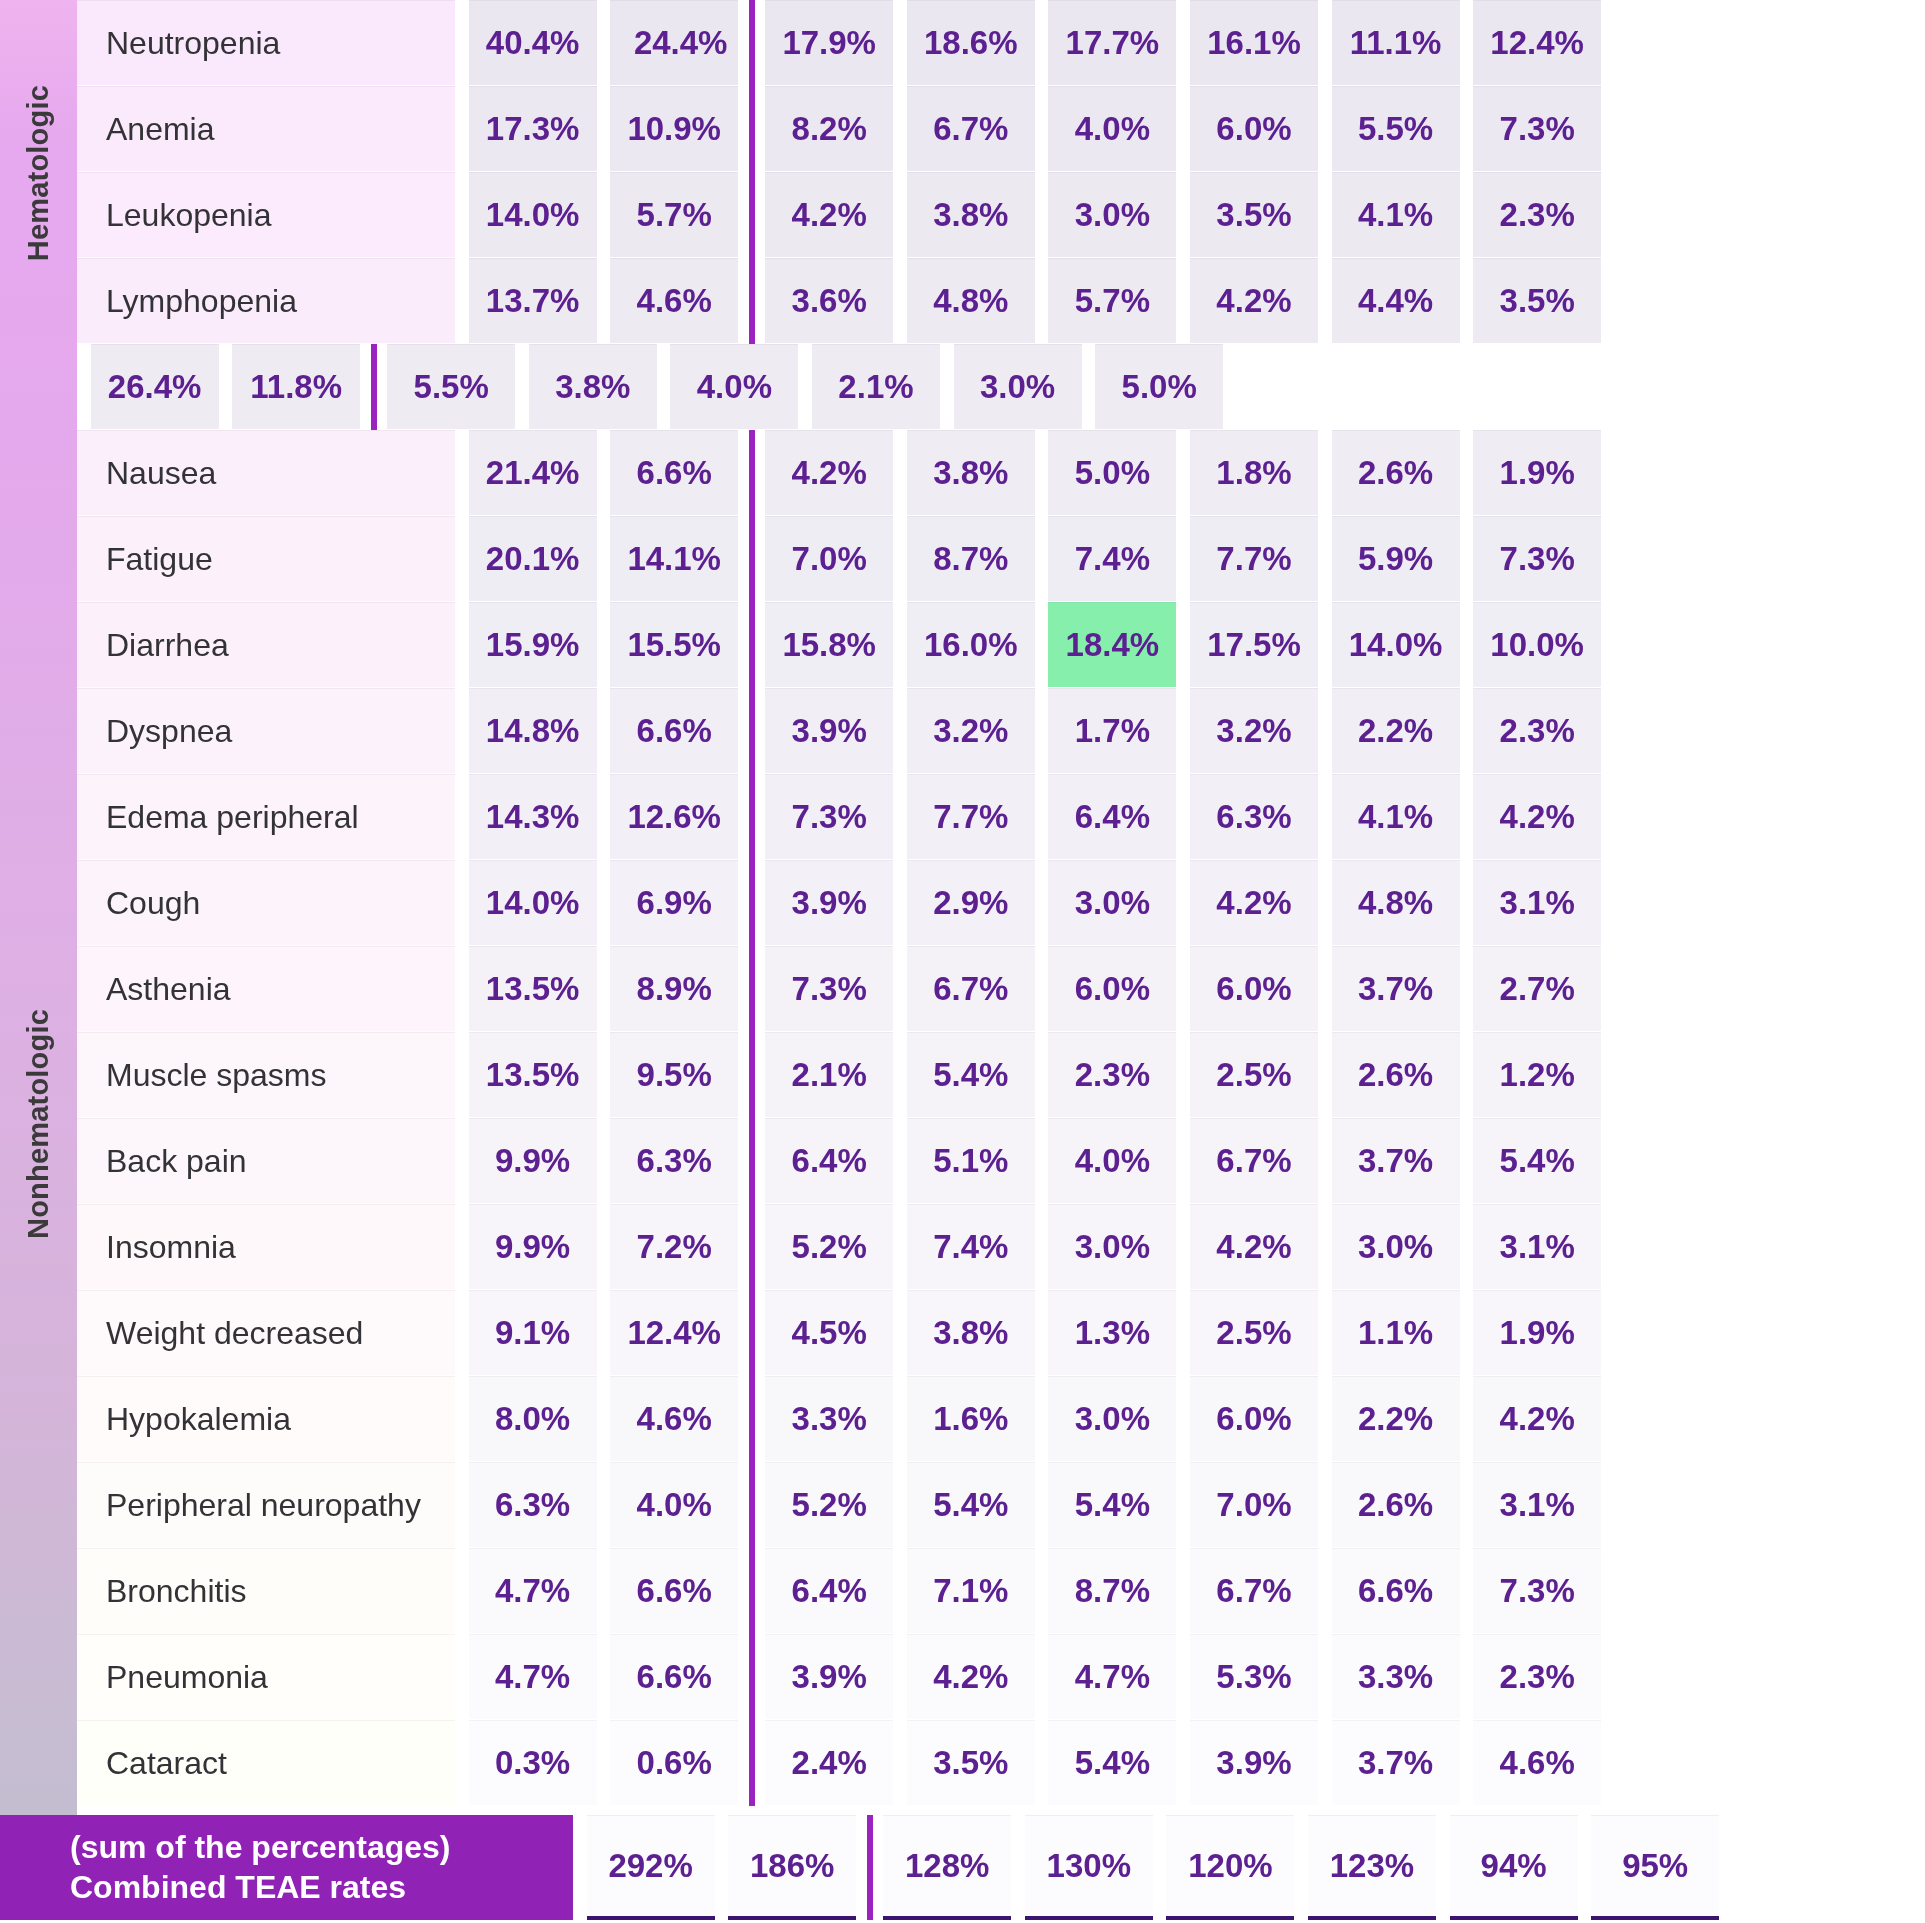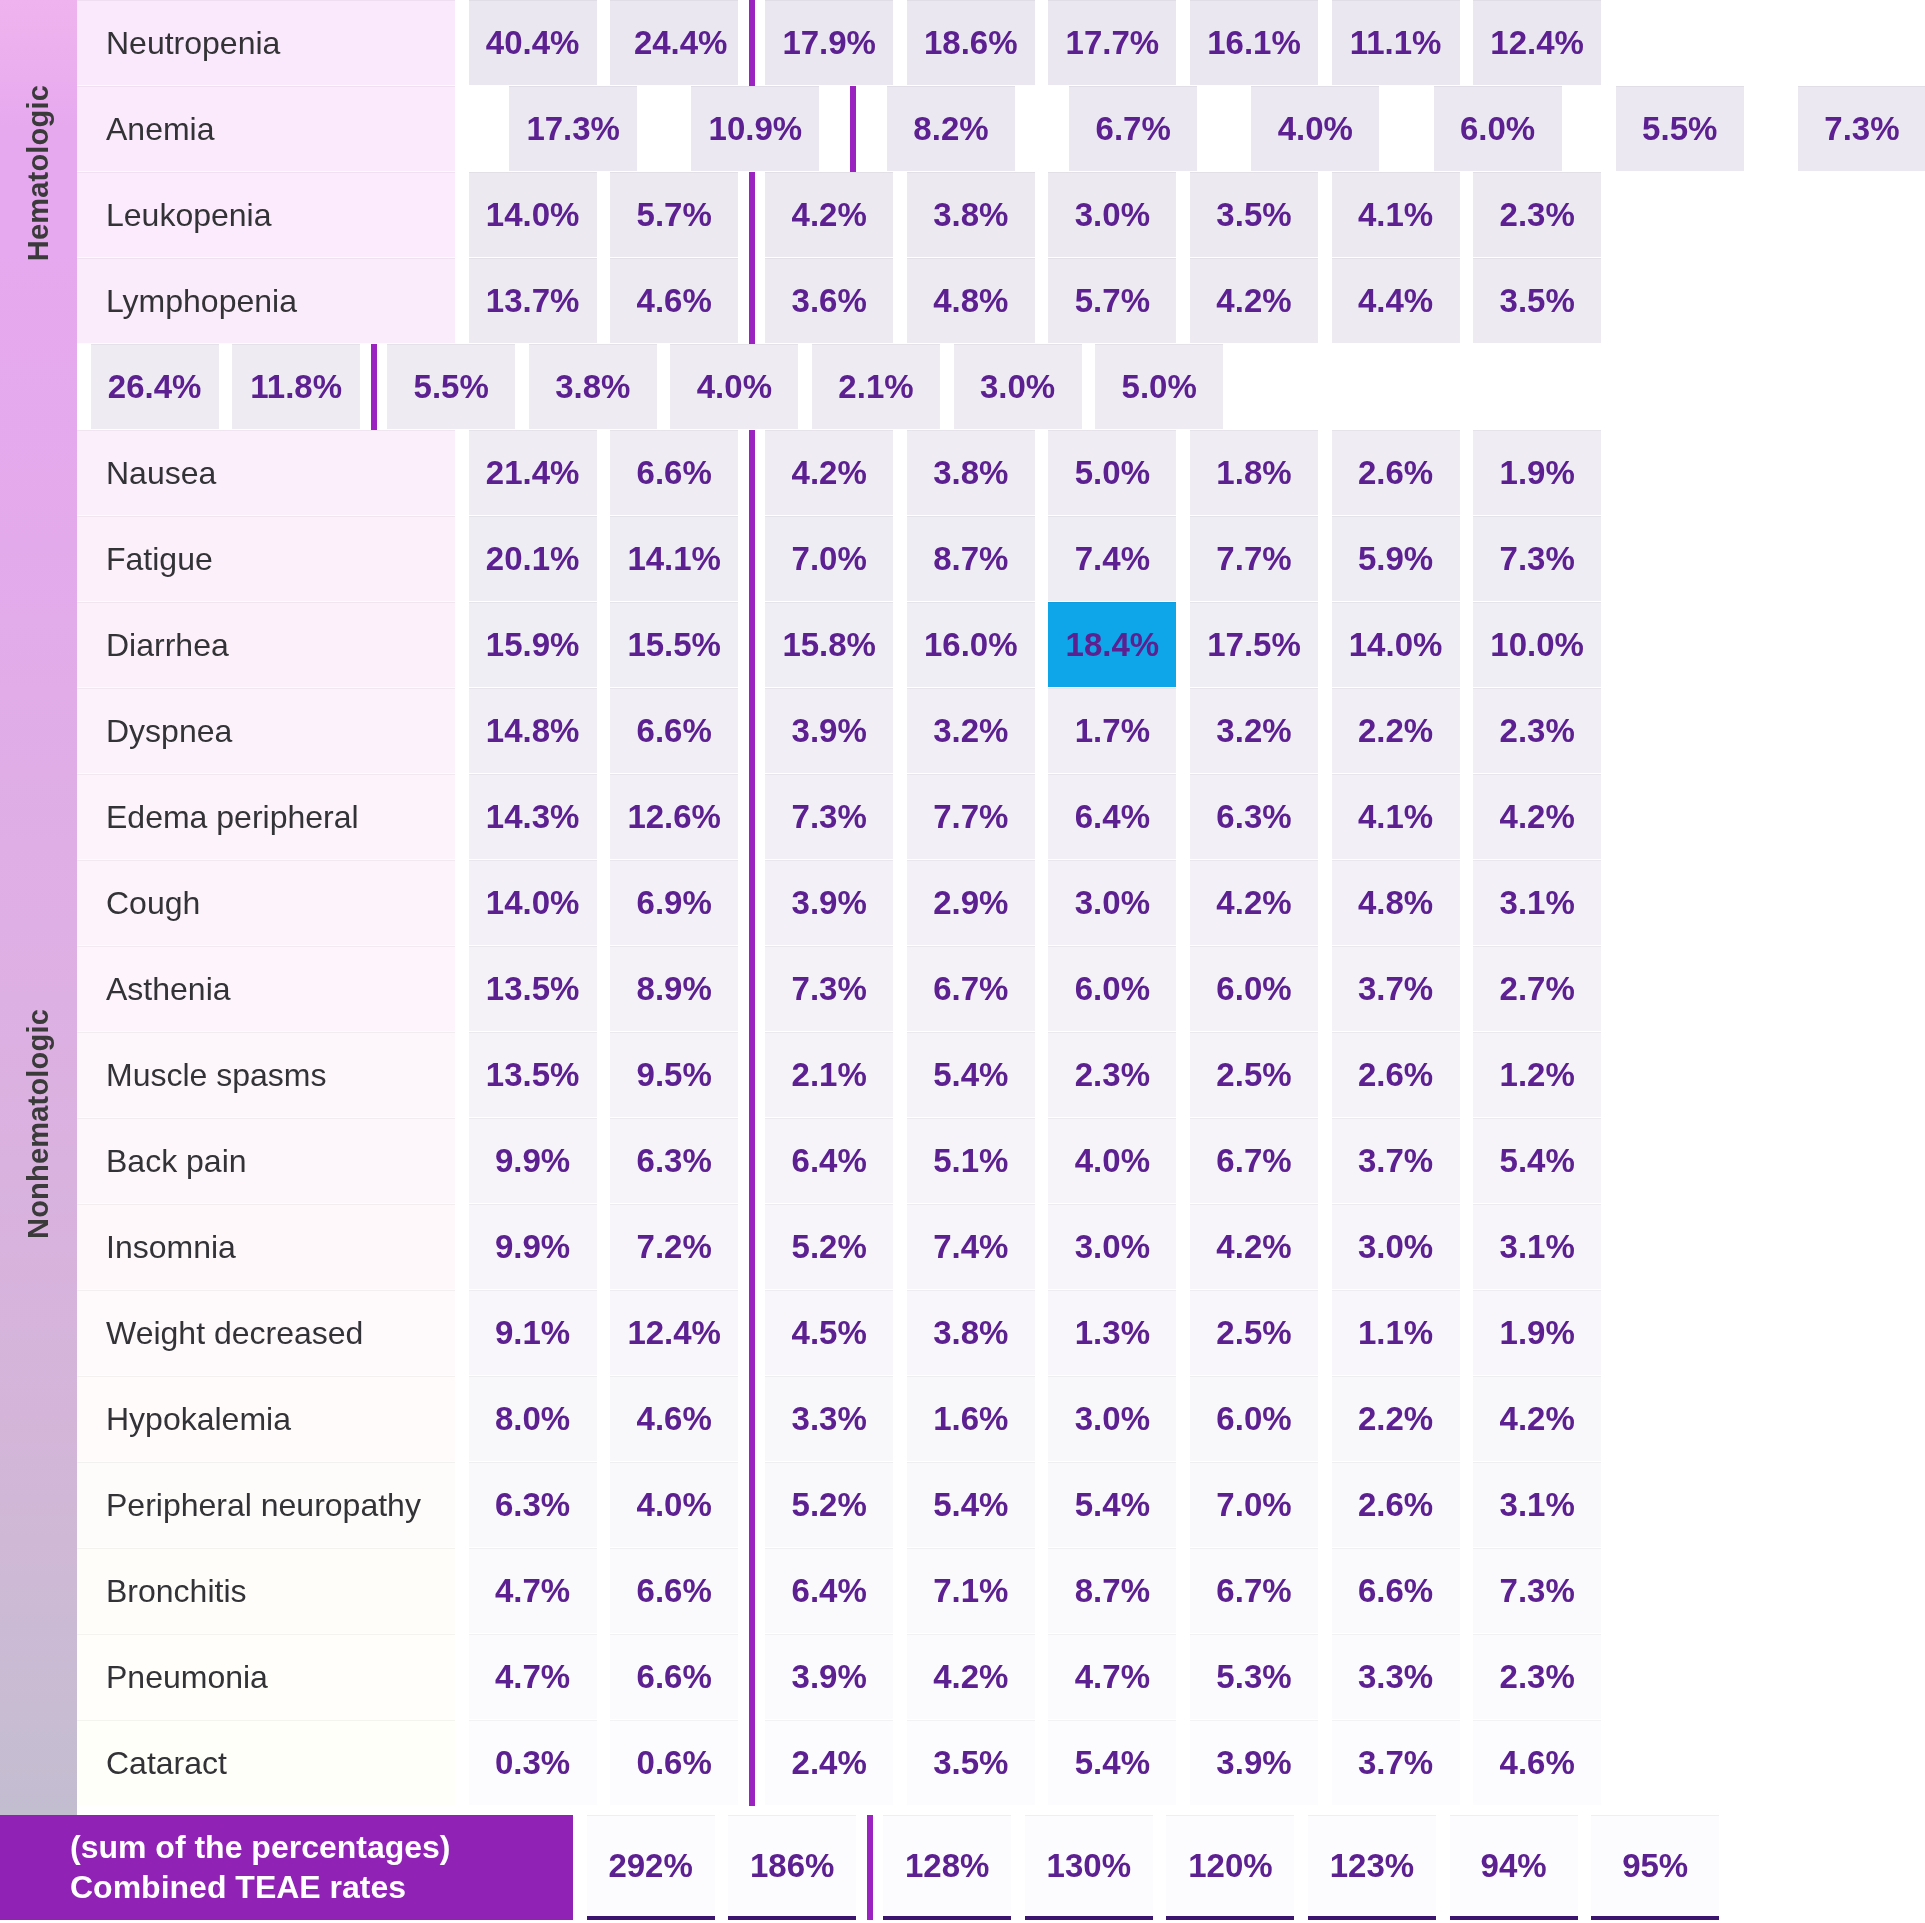--- a/index.html
+++ b/index.html
@@ -225,21 +225,21 @@
         <div class="data-cell" style="background: rgb(234, 231, 240);">18.6%</div>
         <div class="gap-col"></div>
         <div class="data-cell" style="background: rgb(234, 231, 240);">17.7%</div>
         <div class="gap-col"></div>
         <div class="data-cell" style="background: rgb(234, 231, 240);">16.1%</div>
         <div class="gap-col"></div>
         <div class="data-cell" style="background: rgb(234, 231, 240);">11.1%</div>
         <div class="gap-col"></div>
         <div class="data-cell" style="background: rgb(234, 231, 240);">12.4%</div>
       </div>
-      <div class="row" style="height: 86px; justify-content: space-between;">
+      <div class="row" style="height: 86px;">
         <div class="label-cell" style="background: rgb(250, 234, 252);">Anemia</div>
         <div class="gap-col"></div>
         <div class="data-cell" style="background: rgb(235, 232, 241);">17.3%</div>
         <div class="gap-col"></div>
         <div class="data-cell" style="background: rgb(235, 232, 241);">10.9%</div>
         <div class="gap-col sep"></div>
         <div class="data-cell" style="background: rgb(235, 232, 241);">8.2%</div>
         <div class="gap-col"></div>
         <div class="data-cell" style="background: rgb(235, 232, 241);">6.7%</div>
         <div class="gap-col"></div>
@@ -349,21 +349,21 @@
         <div class="label-cell" style="background: rgb(252, 241, 251);">Diarrhea</div>
         <div class="gap-col"></div>
         <div class="data-cell" style="background: rgb(240, 238, 245);">15.9%</div>
         <div class="gap-col"></div>
         <div class="data-cell" style="background: rgb(240, 238, 245);">15.5%</div>
         <div class="gap-col sep"></div>
         <div class="data-cell" style="background: rgb(240, 238, 245);">15.8%</div>
         <div class="gap-col"></div>
         <div class="data-cell" style="background: rgb(240, 238, 245);">16.0%</div>
         <div class="gap-col"></div>
-        <div class="data-cell" style="background: #0ea5e9;">18.4%</div>
+        <div class="data-cell" style="background: #86efac;">18.4%</div>
         <div class="gap-col"></div>
         <div class="data-cell" style="background: rgb(240, 238, 245);">17.5%</div>
         <div class="gap-col"></div>
         <div class="data-cell" style="background: rgb(240, 238, 245);">14.0%</div>
         <div class="gap-col"></div>
         <div class="data-cell" style="background: rgb(240, 238, 245);">10.0%</div>
       </div>
       <div class="row" style="height: 86px;">
         <div class="label-cell" style="background: rgb(252, 242, 251);">Dyspnea</div>
         <div class="gap-col"></div>

